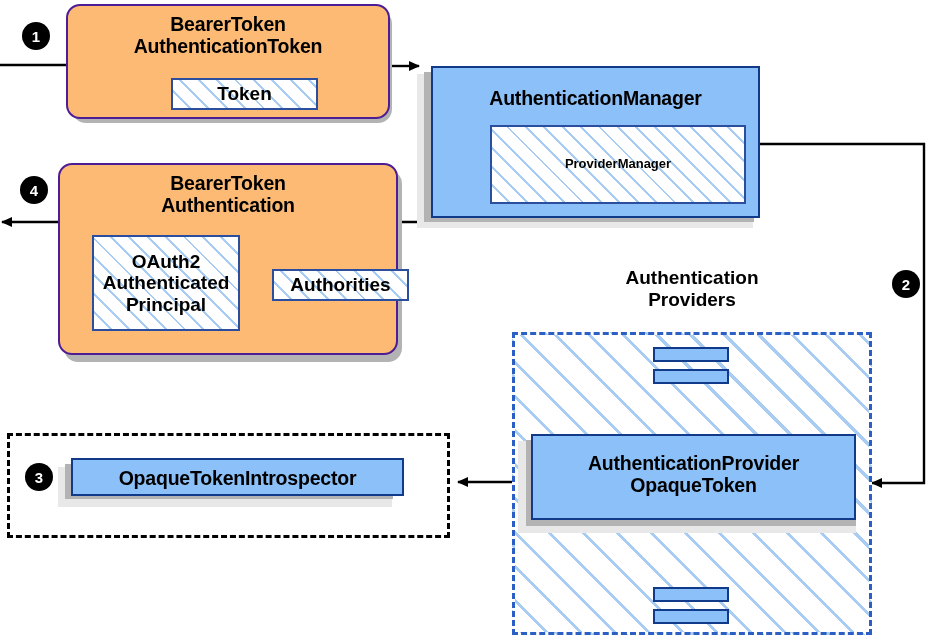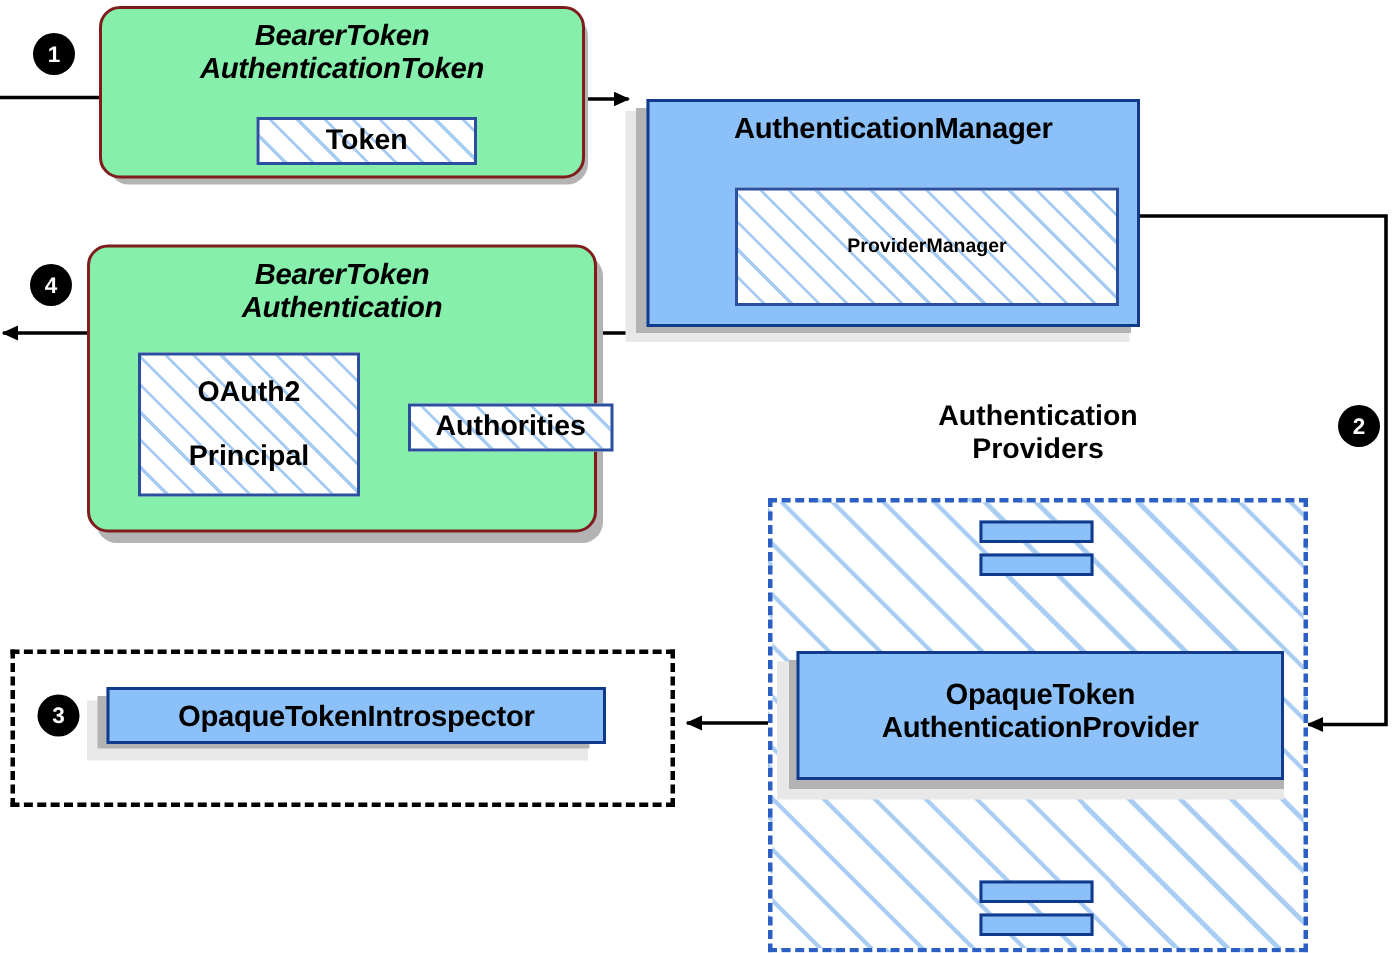--- a/index.html
+++ b/index.html
@@ -7,25 +7,24 @@
   #canvas{position:relative;width:932px;height:635px;background:#fff;overflow:hidden;}
 
   .svg-layer{position:absolute;left:0;top:0;width:932px;height:635px;pointer-events:none;}
 
   
   .shadow{position:absolute;background:#b3b3b3;}
   .shadow2{position:absolute;background:#e8e8e8;}
 
   .rbox{
     position:absolute;
-    background:#86efac;
-    border:2px solid #7f1d1d;
+    background:#fdba74;
+    border:2px solid #4c1d95;
     border-radius:14px;
     box-sizing:border-box;
-    font-style:italic;
   }
   .sbox{
     position:absolute;
     background:#8CC0F8;
     border:2px solid #123a8a;
     box-sizing:border-box;
   }
   .title{
     text-align:center;
     font-weight:bold;
@@ -163,22 +162,22 @@
 
   <div>
     <div class="stack-bar" style="left:653px;top:587px;width:76px;height:15px;"></div>
     <div class="stack-bar" style="left:653px;top:609px;width:76px;height:15px;"></div>
   </div>
 
   <div class="shadow2" style="left:518px;top:441px;width:338px;height:92px;"></div>
   <div class="shadow" style="left:526px;top:440px;width:330px;height:86px;"></div>
   <div class="sbox" style="left:531px;top:434px;width:325px;height:86px;">
     <div class="title" style="font-size:19.5px;padding-top:17px;">
+      <div>AuthenticationProvider</div>
       <div>OpaqueToken</div>
-      <div>AuthenticationProvider</div>
     </div>
   </div>
 
   <div class="dashed-black" style="left:7px;top:433px;width:443px;height:105px;"></div>
 
   <div class="shadow2" style="left:58px;top:467px;width:334px;height:40px;"></div>
   <div class="shadow" style="left:65px;top:464px;width:328px;height:35px;"></div>
   <div class="sbox" style="left:71px;top:458px;width:333px;height:38px;">
     <div class="title" style="font-size:19.5px;padding-top:8px;">OpaqueTokenIntrospector</div>
   </div>
@@ -190,37 +189,37 @@
       <div>AuthenticationToken</div>
     </div>
   </div>
   <div class="hbox" style="left:151px;top:78px;width:147px;height:32px;">
     <span style="font-size:19px;">Token</span>
   </div>
 
   <div class="shadow2" style="left:417px;top:74px;width:336px;height:154px;"></div>
   <div class="shadow" style="left:424px;top:72px;width:330px;height:150px;"></div>
   <div class="sbox" style="left:431px;top:66px;width:329px;height:152px;">
-    <div class="title" style="font-size:19.5px;padding-top:8px;">AuthenticationManager</div>
+    <div class="title" style="font-size:19.5px;padding-top:20px;">AuthenticationManager</div>
   </div>
   <div class="hbox" style="left:470px;top:125px;width:256px;height:79px;">
     <span style="font-size:13px;">ProviderManager</span>
   </div>
 
   <div class="shadow" style="left:64px;top:170px;width:338px;height:192px;border-radius:14px;"></div>
   <div class="rbox" style="left:58px;top:163px;width:340px;height:192px;">
     <div class="title" style="font-size:19.5px;padding-top:8px;">
       <div>BearerToken</div>
       <div>Authentication</div>
     </div>
   </div>
   <div class="hbox" style="left:72px;top:235px;width:148px;height:96px;">
     <span style="font-size:19px;">
       <span>OAuth2</span><br>
-      <br>
+      <span>Authenticated</span><br>
       <span>Principal</span>
     </span>
   </div>
   <div class="hbox" style="left:252px;top:269px;width:137px;height:32px;">
     <span style="font-size:19px;">Authorities</span>
   </div>
 
   <div class="num" style="left:23px;top:23px;">
     <span>1</span>
   </div>

